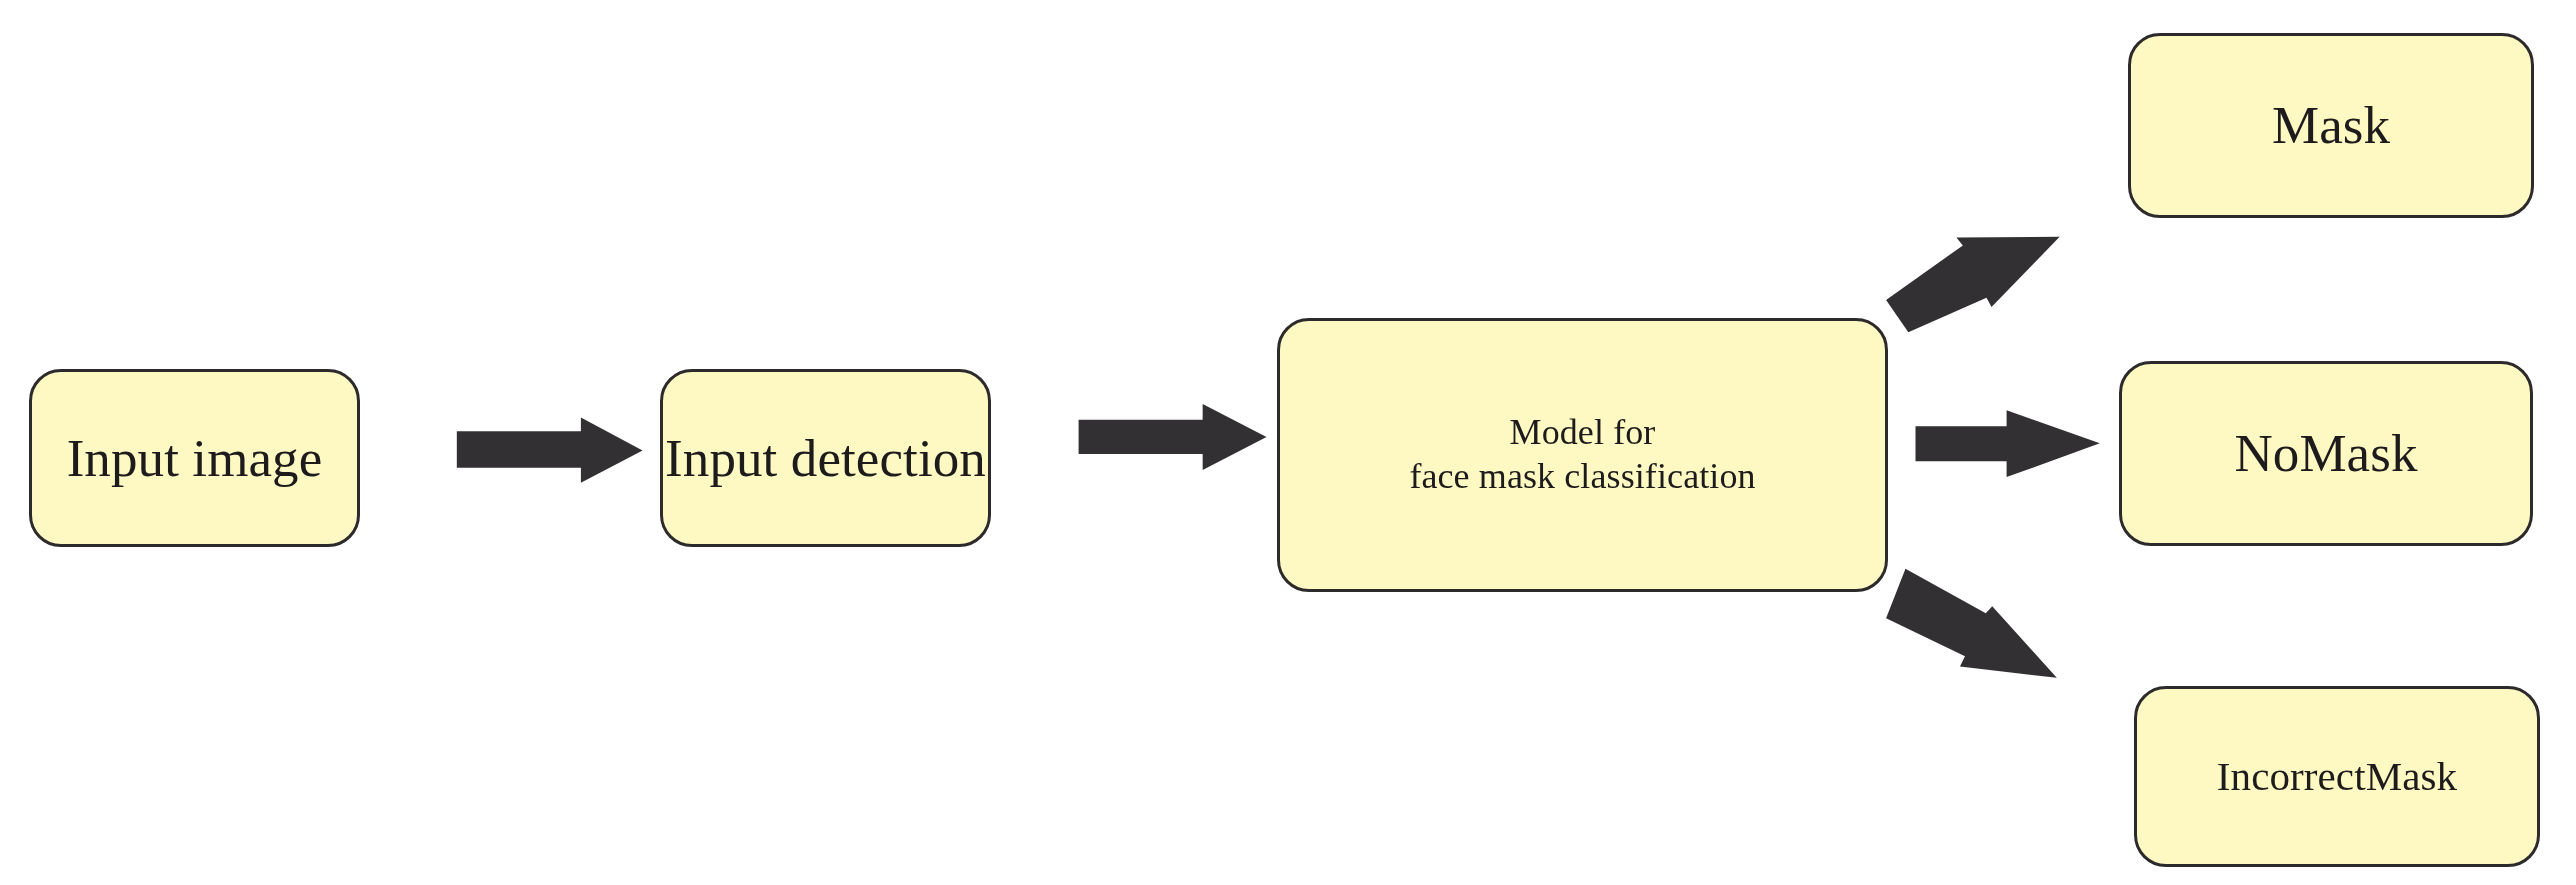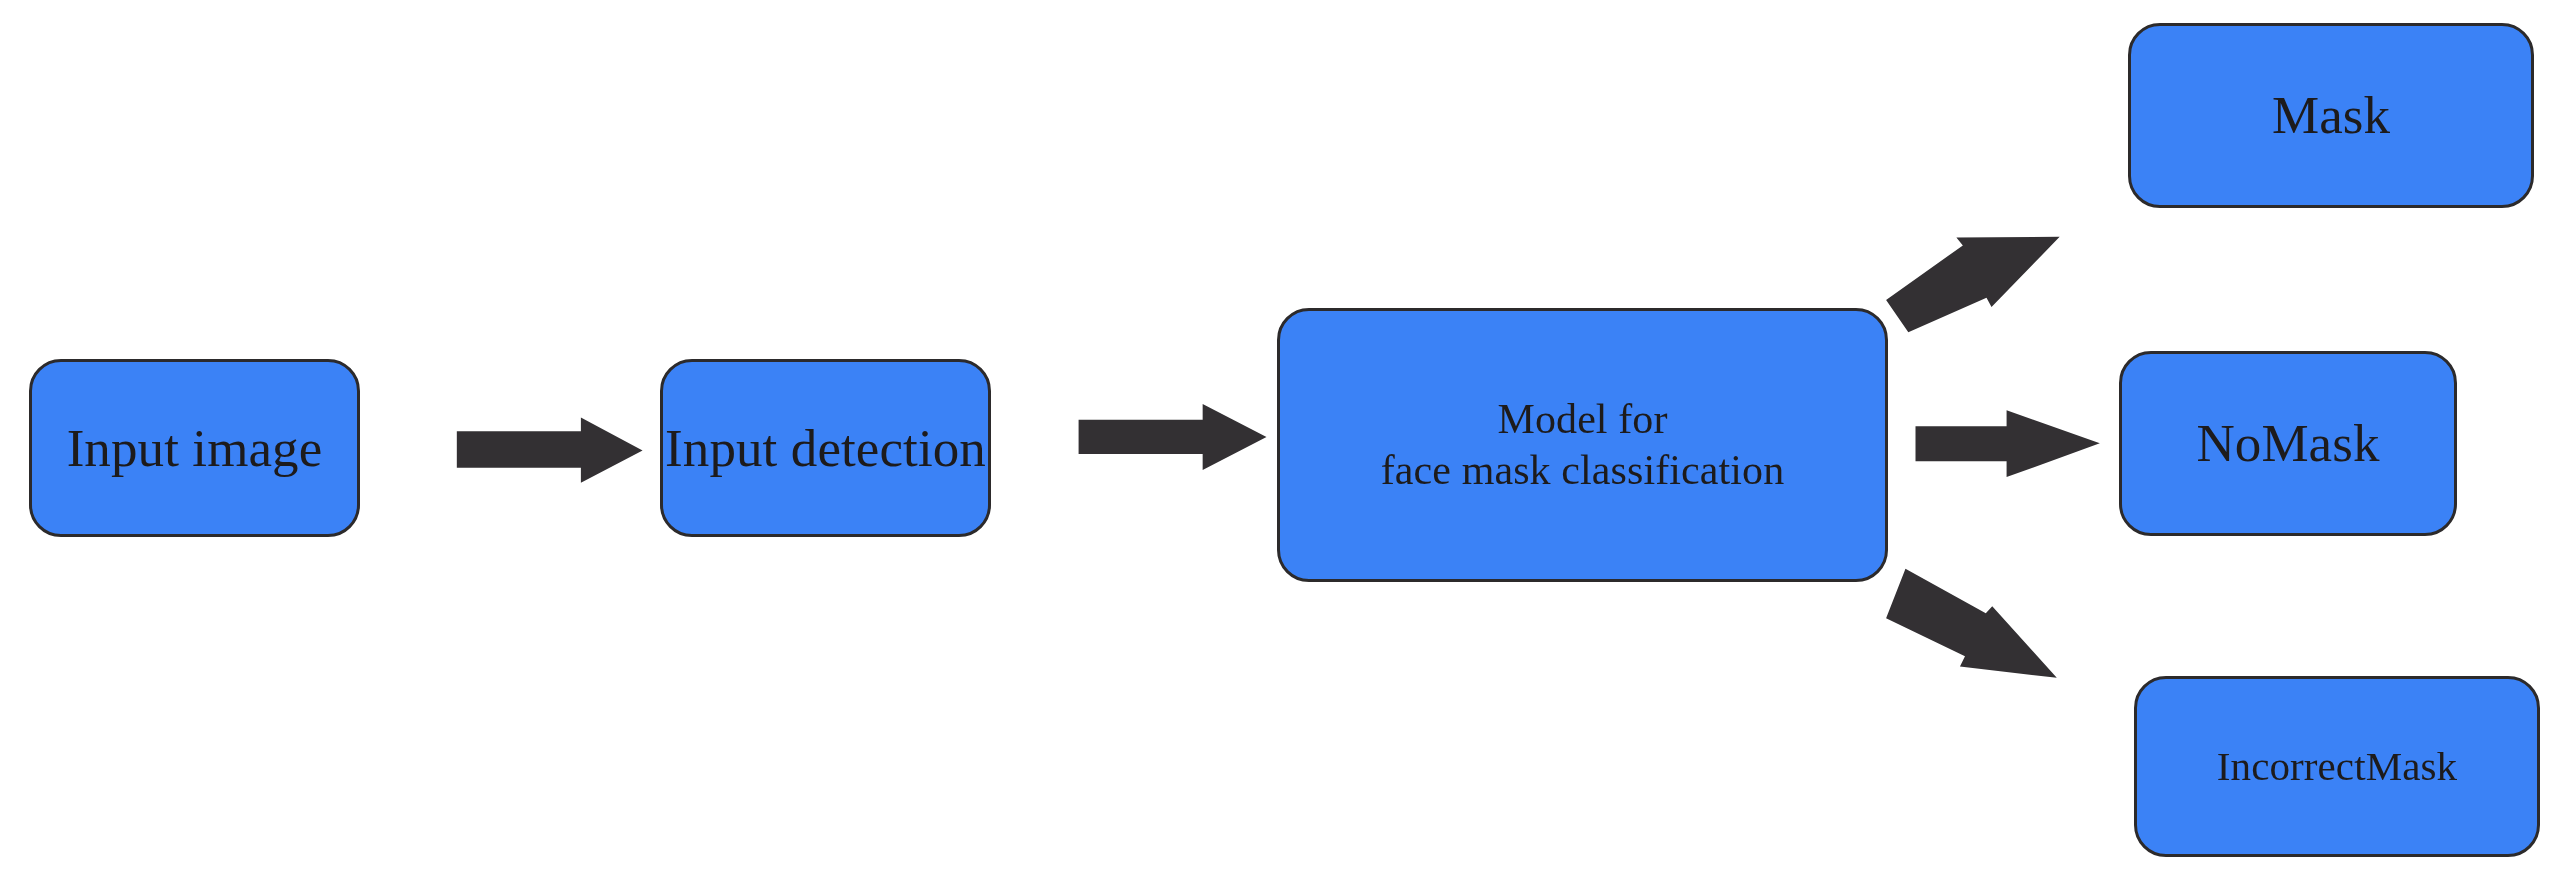--- a/index.html
+++ b/index.html
@@ -21,44 +21,45 @@
   #flow-svg {
     position: absolute;
     left: 0;
     top: 0;
     width: 2576px;
     height: 886px;
   }
   .node-box {
     position: absolute;
     box-sizing: border-box;
-    background: #3b82f6;
+    background: #fef9c3;
     border: 3.6px solid #2c2a2b;
     border-radius: 32px;
     display: flex;
     align-items: center;
     justify-content: center;
     text-align: center;
     color: #1d1b1c;
     line-height: 1.22;
     white-space: pre-line;
     letter-spacing: 0.1px;
+    margin-top: 10px;
   }
   .node-label {
     display: block;
     white-space: pre-line;
     font-family: "Liberation Serif", "DejaVu Serif", serif;
   }
 
   
   #node-input-image   { left: 29px;   top: 359px; width: 331px;  height: 178px; font-size: 53px; text-align: right; }
   #node-face-detect   { left: 660px;  top: 359px; width: 331px;  height: 178px; font-size: 53px; }
-  #node-model         { left: 1277px; top: 308px; width: 611px;  height: 274px; font-size: 42px; }
+  #node-model         { left: 1277px; top: 308px; width: 611px;  height: 274px; font-size: 36px; }
   #node-mask          { left: 2128px; top: 23px;  width: 406px;  height: 185px; font-size: 53px; }
-  #node-nomask        { left: 2119px; top: 351px; width: 338px;  height: 185px; font-size: 53px; text-align: center; }
+  #node-nomask        { left: 2119px; top: 351px; width: 414px;  height: 185px; font-size: 53px; text-align: center; }
   #node-incorrectmask { left: 2134px; top: 676px; width: 406px;  height: 181px; font-size: 41px; }
 </style>
 </head>
 <body>
 
 <div id="diagram-root">
 
   <svg id="flow-svg" viewBox="0 0 3592 1235" xmlns="http://www.w3.org/2000/svg">
 
     <polygon fill="#333033" points="637,601 810,601 810,582 896,628 810,673 810,652 637,652"></polygon>

